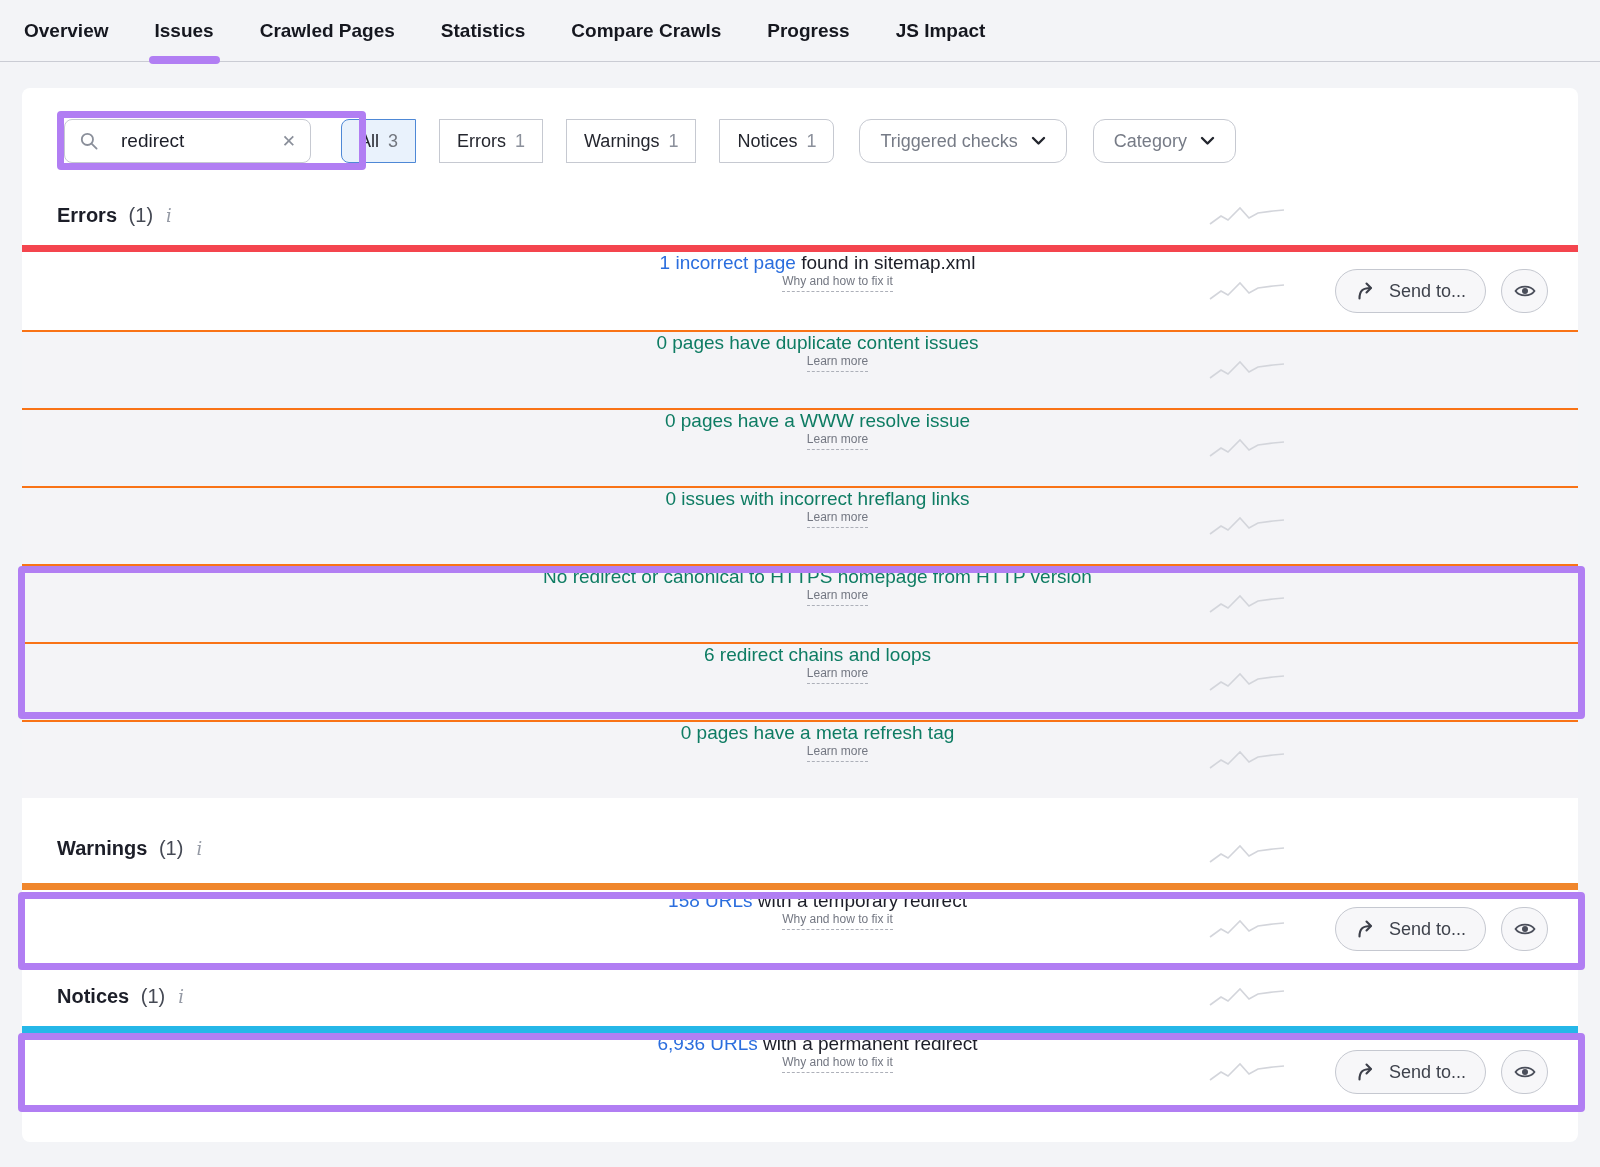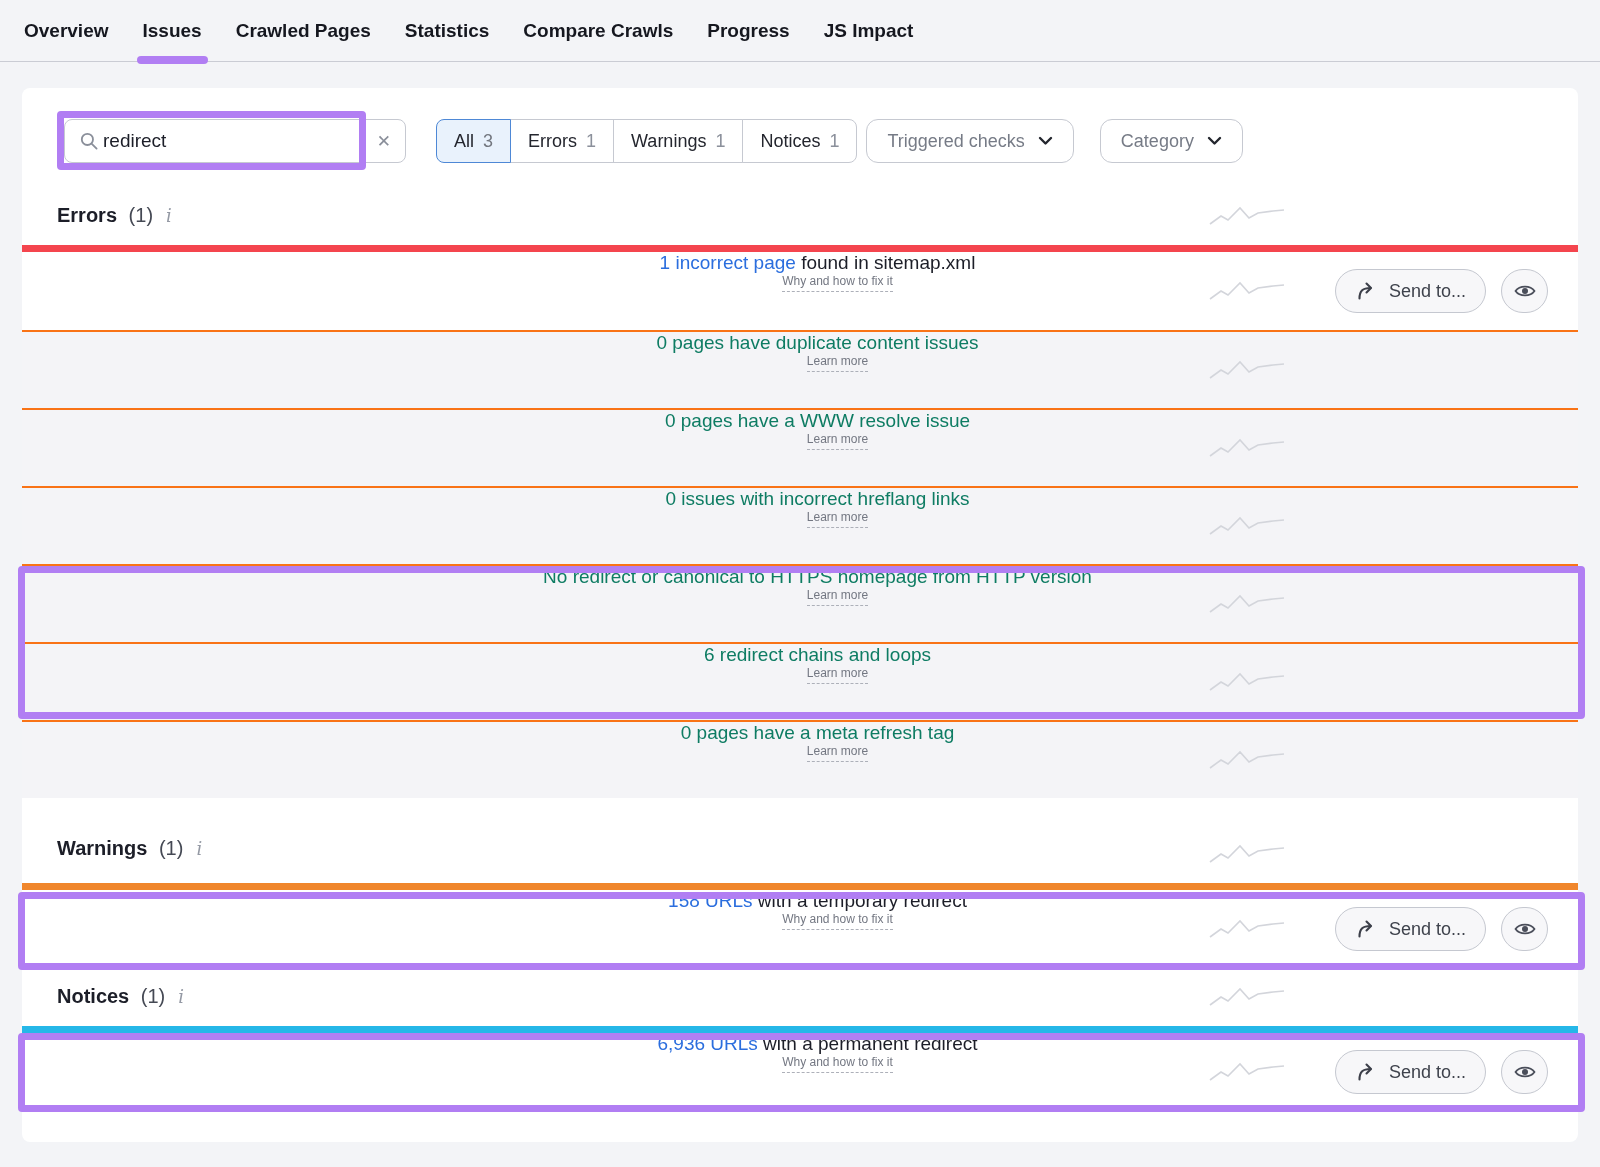--- a/index.html
+++ b/index.html
@@ -9,21 +9,21 @@
     background: #f3f4f7;
     position: relative;
     color: #1c1e28;
   }
 
   
   nav {
     height: 62px;
     display: flex;
     align-items: center;
-    gap: 34px;
+    gap: 46px;
     padding: 0 0 0 24px;
     border-bottom: 1px solid #caccd4;
     position: relative;
   }
   .tab {
     position: relative;
     font-size: 19px;
     font-weight: 600;
     color: #15171f;
     cursor: pointer;
@@ -49,36 +49,36 @@
     min-height: 1054px;
   }
 
   
   .toolbar {
     display: flex;
     align-items: center;
     padding: 31px 0 0 42px;
   }
   .search-box {
-    width: 342px; height: 44px;
-    display: flex; align-items: center; gap: 4px;
+    width: 247px; height: 44px;
+    display: flex; align-items: center; gap: 22px;
     border: 1px solid #c6c9d1;
     border-radius: 8px;
     padding: 0 14px;
     background: #fff;
   }
   .search-box input {
     border: none; outline: none; background: transparent;
     flex: 1; min-width: 0;
     font-family: "Liberation Sans", sans-serif;
     font-size: 19px; color: #1c1e28;
   }
   .search-clear { font-size: 17px; color: #8a8f9a; cursor: pointer; line-height: 1; }
 
-  .segmented { display: flex; margin-left: 30px; }
+  .segmented { display: flex; margin-left: 30px; gap: 24px; }
   .segment {
     height: 44px;
     display: flex; align-items: center; gap: 9px;
     padding: 0 17px;
     border: 1px solid #c6c9d1;
     margin-left: -1px;
     background: #fff;
     font-size: 18px;
     color: #24262e;
     cursor: pointer;
@@ -99,21 +99,21 @@
     height: 44px;
     display: flex; align-items: center; gap: 13px;
     padding: 0 20px;
     border: 1px solid #c6c9d1;
     border-radius: 12px;
     background: #fff;
     font-size: 18px;
     color: #767b86;
     cursor: pointer;
   }
-  .pill:nth-of-type(1) { margin-left: 9px; }
+  .pill:nth-of-type(1) { margin-left: 25px; }
   .pill + .pill { margin-left: 26px; }
   .pill svg { flex: 0 0 auto; }
 
   
   .sec-header { position: relative; display: flex; align-items: center; padding-left: 35px; }
   .sec-0 .sec-header { padding-top: 38px; padding-bottom: 16px; }
   .sec-1 .sec-header { padding-top: 36px; padding-bottom: 21px; }
   .sec-2 .sec-header { padding-top: 14px; padding-bottom: 16px; }
   .sec-title { font-size: 20px; line-height: 28px; font-weight: 700; color: #1c1e28; }
   .sec-count { font-weight: 400; color: #454954; margin-left: 6px; }

